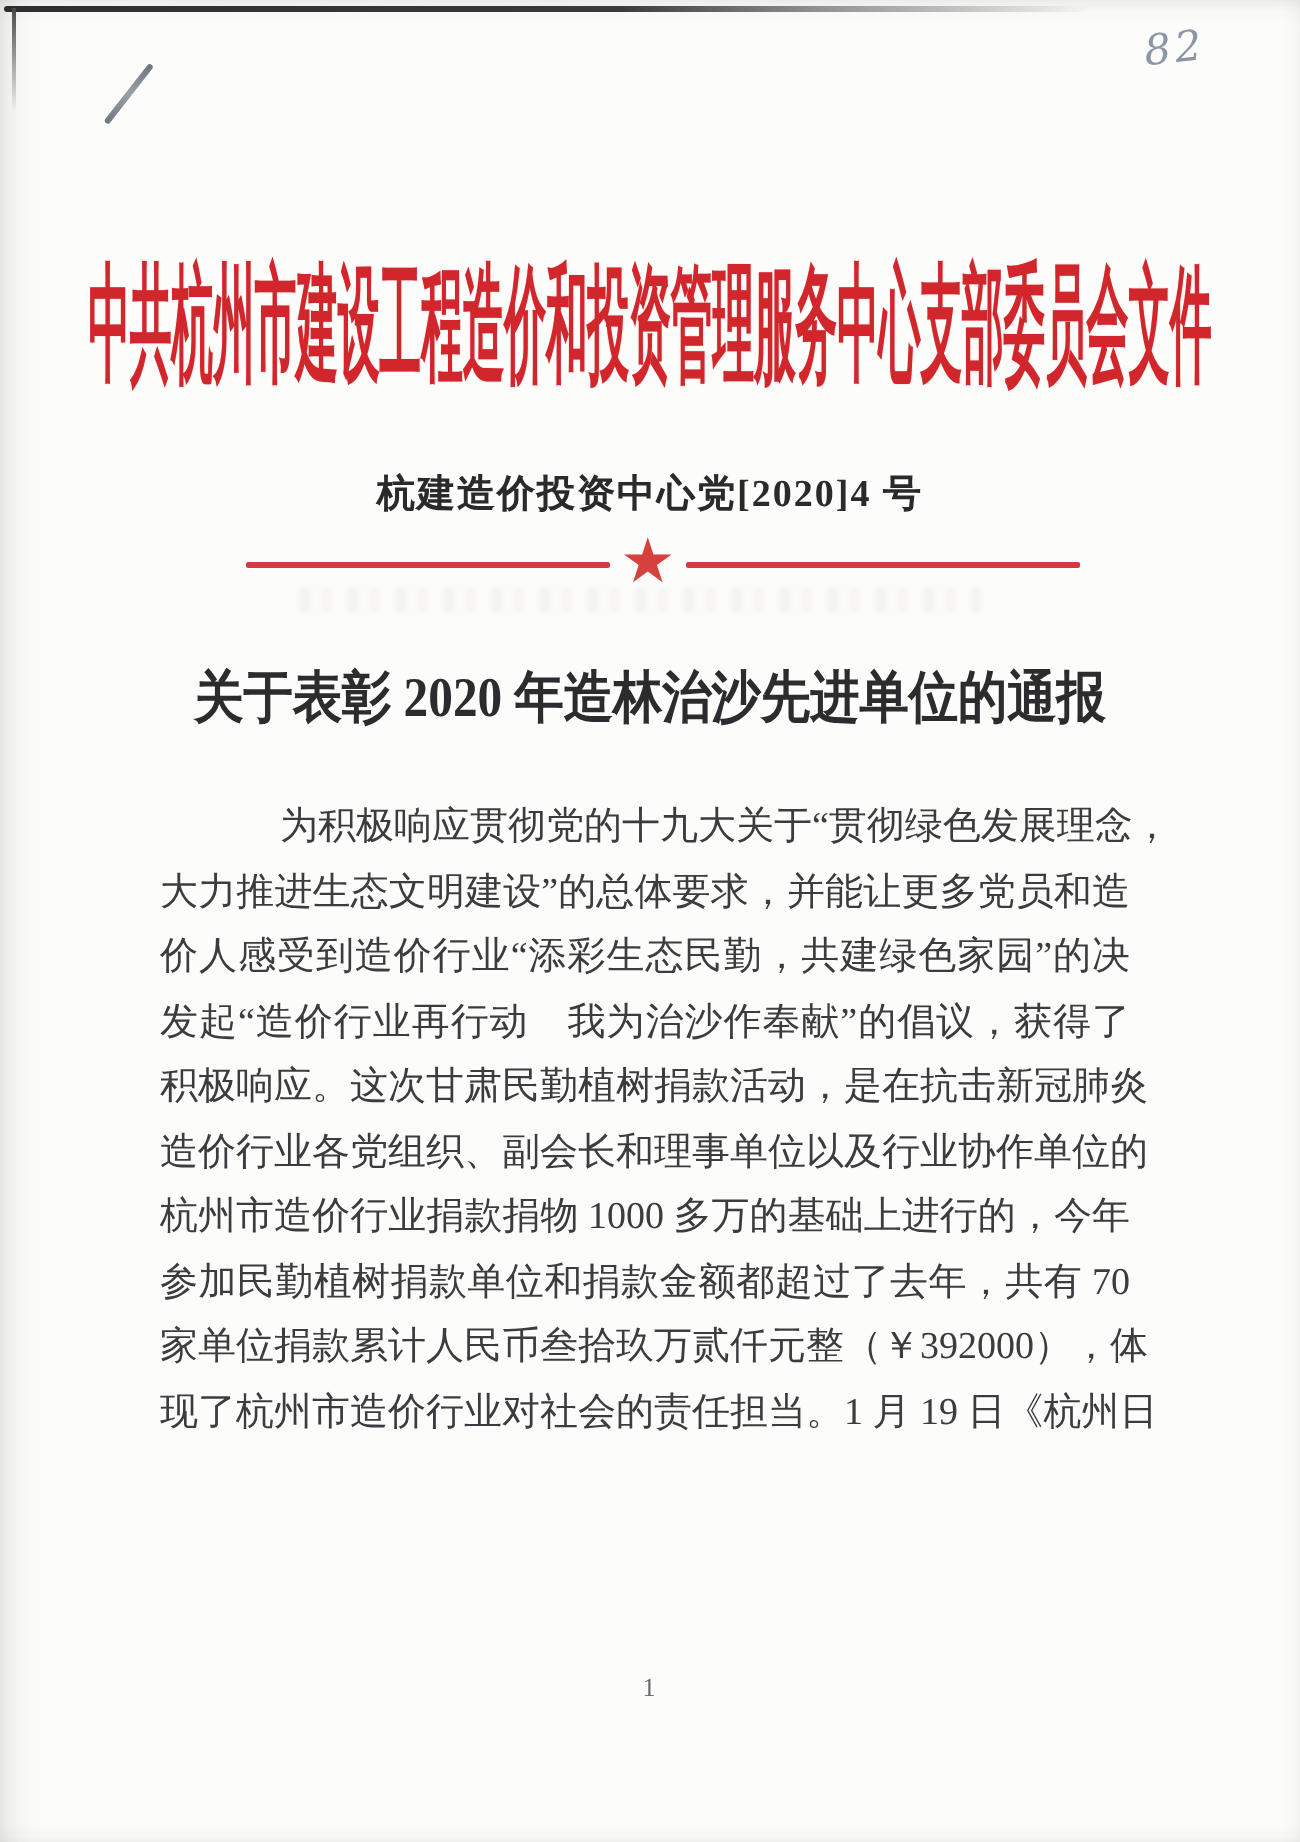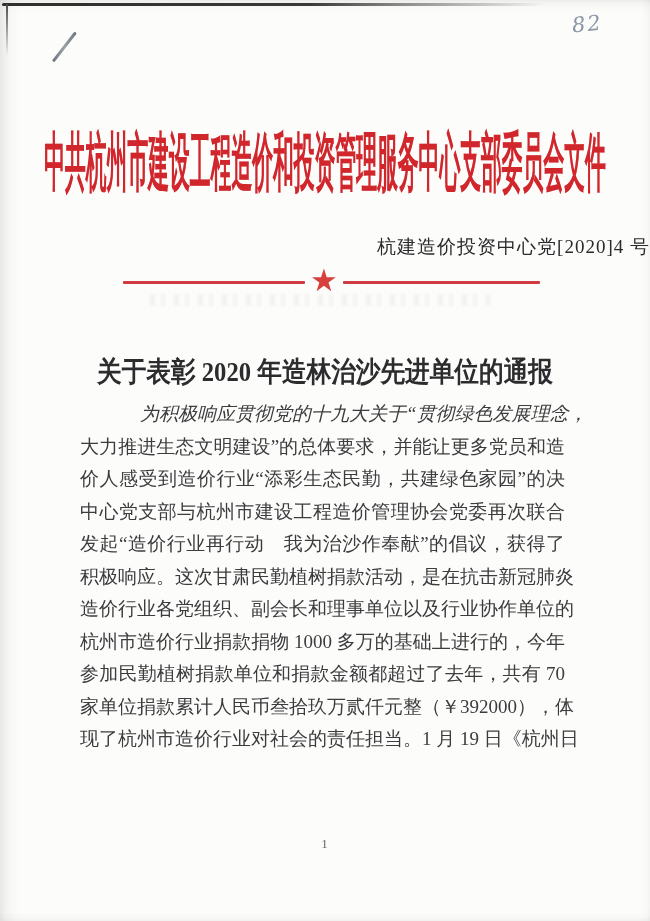--- a/index.html
+++ b/index.html
@@ -58,22 +58,22 @@
     font-size:64px;line-height:70px;
     font-weight:bold;
     color:#d0262c;
     transform:scaleX(0.325);
     transform-origin:center center;
     text-shadow:0 0 1px rgba(208,38,44,.4);
   }
   
   .doc-number{
     position:absolute;left:0;top:234px;width:650px;
-    text-align:right;
-    font-size:19px;font-weight:normal;color:#2a2a2c;
+    text-align:center;
+    font-size:19px;font-weight:bold;color:#2a2a2c;
     letter-spacing:1px;
   }
   
   .red-rule{
     position:absolute;left:123px;top:268px;width:417px;height:28px;
     display:flex;align-items:center;
   }
   .red-rule .seg-left{width:182px;height:3px;background:#cf3a43;border-radius:1px;}
   .red-rule .seg-right{flex:1;height:3px;background:#cf3a43;border-radius:1px;}
   .red-rule .star{
@@ -88,40 +88,40 @@
     position:absolute;left:150px;top:294px;width:340px;height:12px;
     background:repeating-linear-gradient(90deg,
       rgba(130,130,140,.16) 0 5px, rgba(130,130,140,0) 5px 11px,
       rgba(150,120,120,.12) 11px 15px, rgba(130,130,140,0) 15px 24px);
     filter:blur(1.6px);
     opacity:.55;
   }
   
   .doc-title{
     position:absolute;left:0;top:330px;width:650px;height:40px;
-    display:flex;justify-content:center;align-items:center;margin-top:22px;
+    display:flex;justify-content:center;align-items:center;
   }
   .doc-title .stretch{
     flex:0 0 auto;white-space:nowrap;
     font-size:28px;line-height:36px;font-weight:bold;color:#2c2c2e;
     transform:scaleX(0.88);transform-origin:center center;
   }
   
   .doc-body{
     position:absolute;left:80px;top:398px;width:485px;
     font-size:19px;line-height:32.5px;
     color:#3c3c3f;
   }
   .body-line{
     text-align:justify;
     text-align-last:justify;
     text-justify:inter-character;
     height:32.5px;white-space:nowrap;
   }
-  .body-line.indent{text-indent:60px;font-style:italic;}
+  .body-line.indent{text-indent:60px;}
   
   .page-number{
     position:absolute;left:0;top:836px;width:650px;
     text-align:center;
     font-size:13px;color:#6a6a6e;
     letter-spacing:1px;
   }
 </style>
 </head>
 <body>
@@ -150,21 +150,20 @@
   <div class="bleed-noise"></div>
 
   <div class="doc-title">
     <span class="stretch">关于表彰 2020 年造林治沙先进单位的通报</span>
   </div>
 
   <div class="doc-body">
       <div class="body-line indent">为积极响应贯彻党的十九大关于“贯彻绿色发展理念，</div>
       <div class="body-line">大力推进生态文明建设”的总体要求，并能让更多党员和造</div>
       <div class="body-line">价人感受到造价行业“添彩生态民勤，共建绿色家园”的决</div>
-      <div class="body-line">中心党支部与杭州市建设工程造价管理协会党委再次联合</div>
       <div class="body-line">发起“造价行业再行动　我为治沙作奉献”的倡议，获得了</div>
       <div class="body-line">积极响应。这次甘肃民勤植树捐款活动，是在抗击新冠肺炎</div>
       <div class="body-line">造价行业各党组织、副会长和理事单位以及行业协作单位的</div>
       <div class="body-line">杭州市造价行业捐款捐物 1000 多万的基础上进行的，今年</div>
       <div class="body-line">参加民勤植树捐款单位和捐款金额都超过了去年，共有 70</div>
       <div class="body-line">家单位捐款累计人民币叁拾玖万贰仟元整（￥392000），体</div>
       <div class="body-line">现了杭州市造价行业对社会的责任担当。1 月 19 日《杭州日</div>
     </div>
 
   <div class="page-number">1</div>

